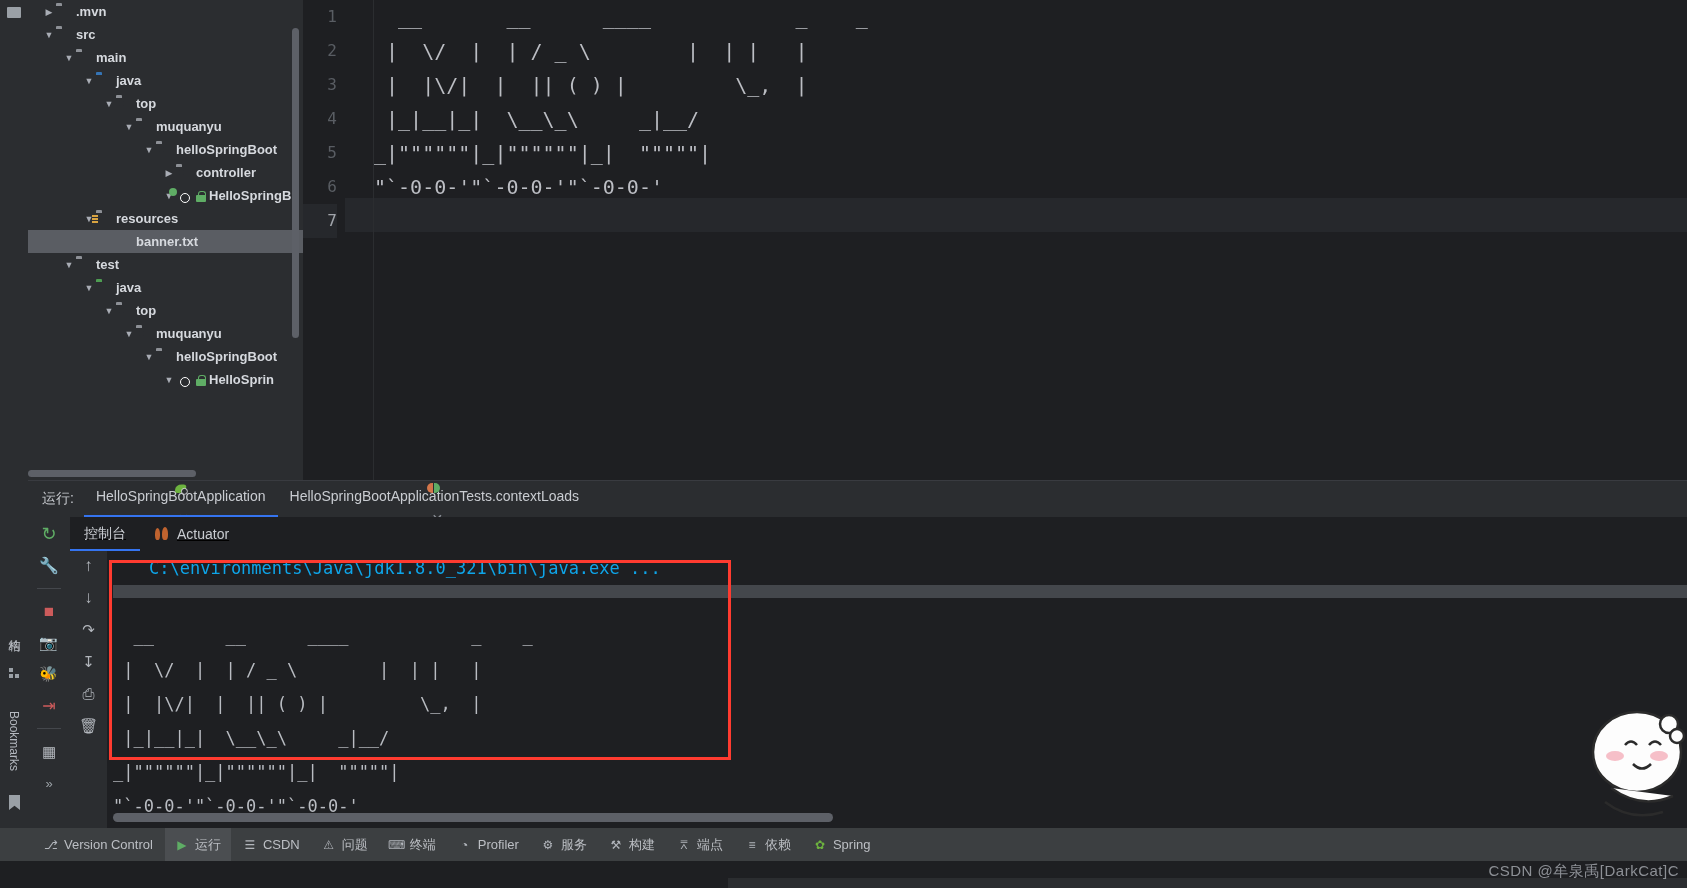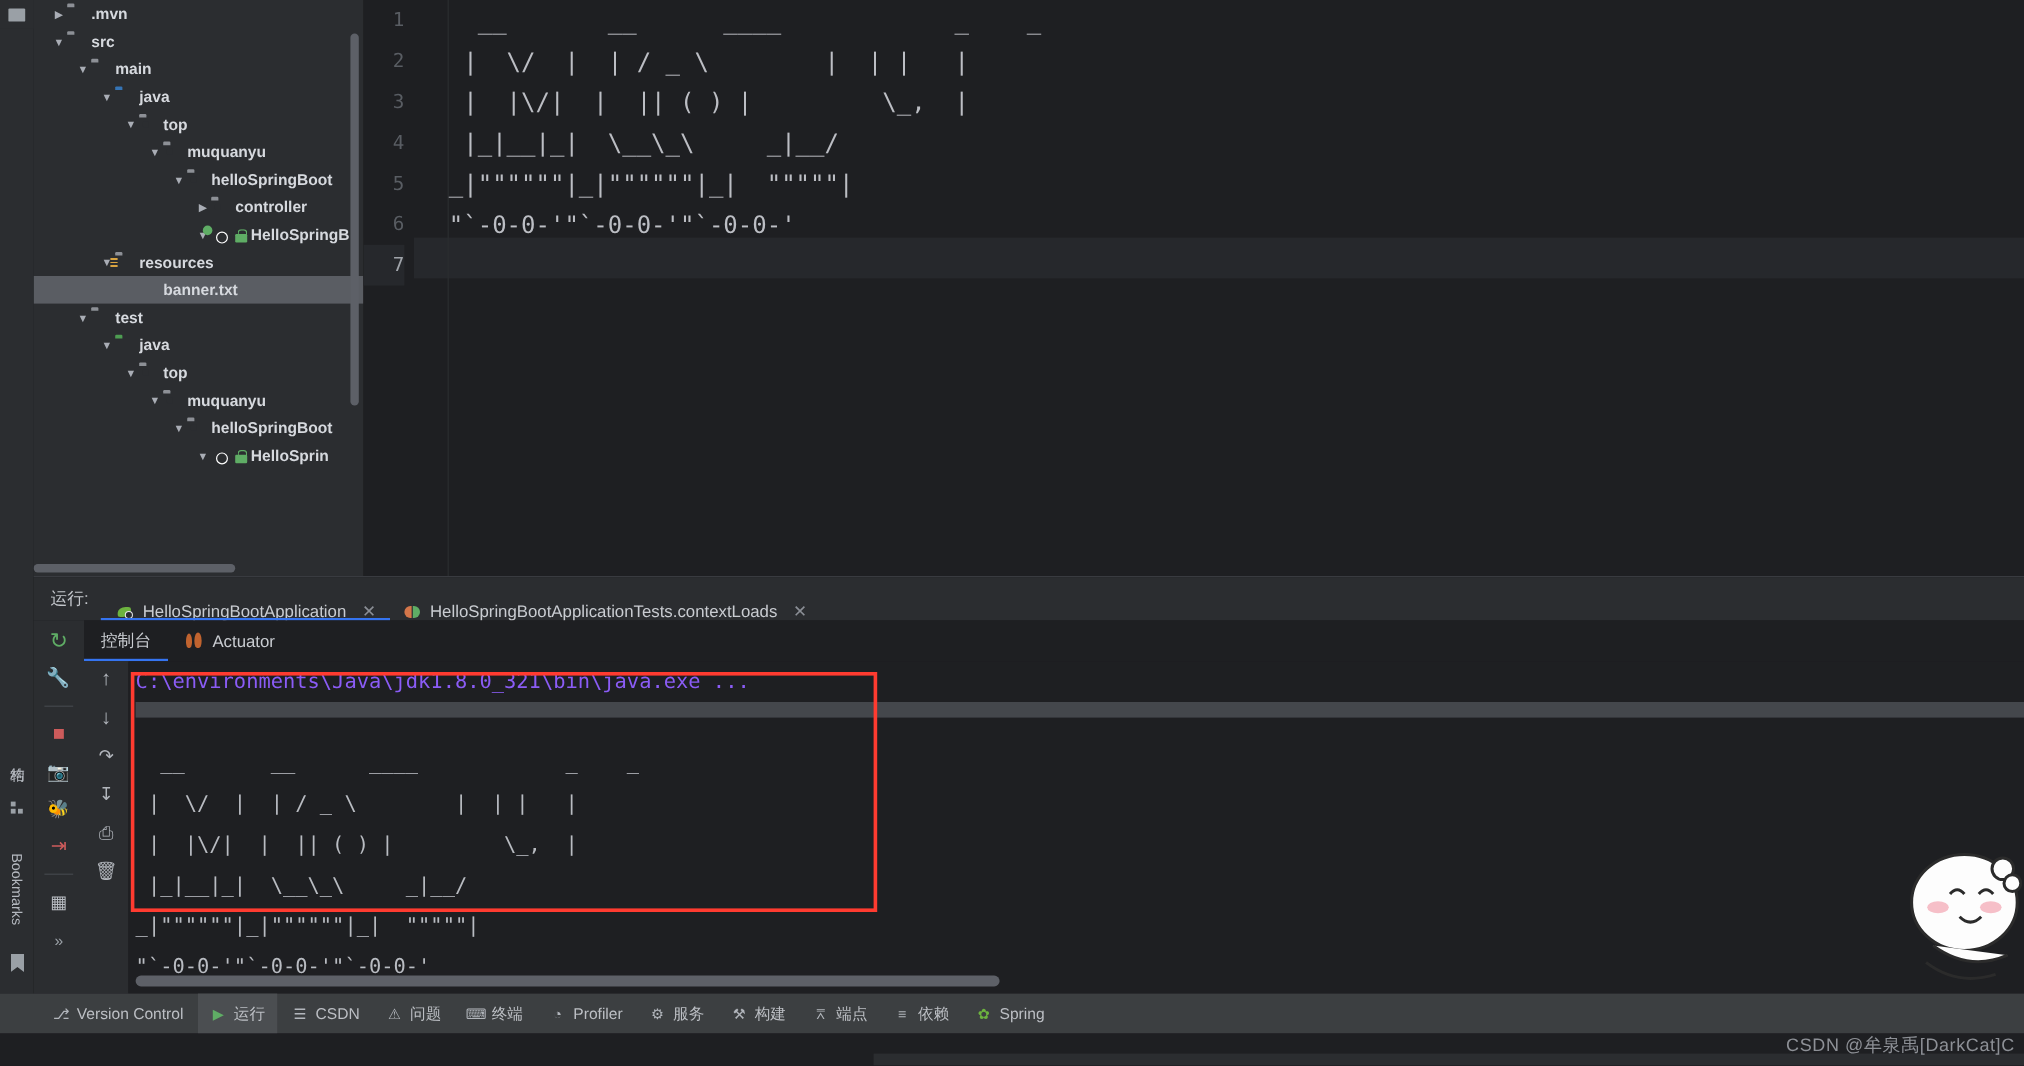--- a/index.html
+++ b/index.html
@@ -120,35 +120,36 @@
     background: #1e1f22;
   }
   .panel-top-border { position:absolute; left:0; top:0; width:1659px; height:1px; background:#393b40; }
 
   .run-tabbar {
     position: absolute; left: 0; top: 1px; width: 1659px; height: 36px;
     background: #2b2d30; display:flex; align-items:center;
   }
   .run-label { color:#c4c7cc; font-size:14px; margin-left:14px; margin-right:10px; }
   .run-tab {
-    height: 36px; display:flex; align-items:flex-end; gap:7px;
+    height: 36px; display:flex; align-items:center; gap:7px;
     padding: 0 12px; color:#c9ccd1; font-size:14px; position:relative;
     white-space:nowrap;
+    flex-direction:column;
   }
   .run-tab.active:after {
     content:''; position:absolute; left:0; bottom:0; width:100%; height:2px; background:#3574f0;
   }
   .tab-x { color:#8b8f96; font-size:14px; margin-left:6px; }
   .junit-ic { width:14px;height:14px;position:relative; }
   .junit-ic:before{content:'';position:absolute;left:0;top:2px;width:6px;height:10px;background:#d4764a;border-radius:5px 0 0 5px;}
   .junit-ic:after{content:'';position:absolute;left:7px;top:2px;width:6px;height:10px;background:#5fad65;border-radius:0 5px 5px 0;}
 
   .sub-tabbar {
     position:absolute; left:42px; top:37px; width:1617px; height:34px;
-    background:#1e1f22; display:flex; align-items:center;
+    background:#1e1f22; display:flex; align-items:center;text-decoration:underline;
   }
   .sub-tab { height:34px; display:flex; align-items:center; gap:7px; padding:0 14px; color:#c9ccd1; font-size:14px; position:relative;}
   .sub-tab.active:after { content:''; position:absolute; left:0; bottom:0; width:100%; height:2px; background:#3574f0; }
   .flame { width:16px;height:14px;position:relative; }
   .flame:before{content:'';position:absolute;left:1px;top:1px;width:5px;height:12px;background:#c0632f;border-radius:50% 50% 40% 40%;}
   .flame:after{content:'';position:absolute;left:8px;top:0px;width:6px;height:13px;background:#c0632f;border-radius:50% 50% 40% 40%;}
 
   .run-toolbar-a {
     position:absolute; left:0; top:37px; width:42px; height:311px;
     background:#2b2d30; display:flex; flex-direction:column; align-items:center; padding-top:6px; gap:9px;
@@ -161,21 +162,21 @@
   .tb-sep { width:24px;height:1px;background:#44474c;margin:3px 0; }
 
   .console {
     position:absolute; left:79px; top:71px; width:1580px; height:277px;
     background:#1e1f22; overflow:hidden;
   }
   .console-line {
     font-family:"DejaVu Sans Mono", monospace; font-size:17px; color:#b9bcc2;
     height:34px; line-height:34px; white-space:pre; padding-left:6px;
   }
-  .console-line.path { color: #8b5cf6; }
+  .console-line.path { color: #0ea5e9; margin-left: 36px; }
   .console-sub { position:absolute; left:6px; top:34px; width:1574px; height:13px; background:#44474c; }
   .console-hscroll { position:absolute; left:6px; bottom:6px; width:720px; height:9px; background:#5d6067; border-radius:5px; }
 
   .redbox {
     position:absolute; left:109px; top:560px; width:622px; height:200px;
     border:3px solid #ff3b30; pointer-events:none; z-index: 30;
   }
 
   
   #bottom-nav {

